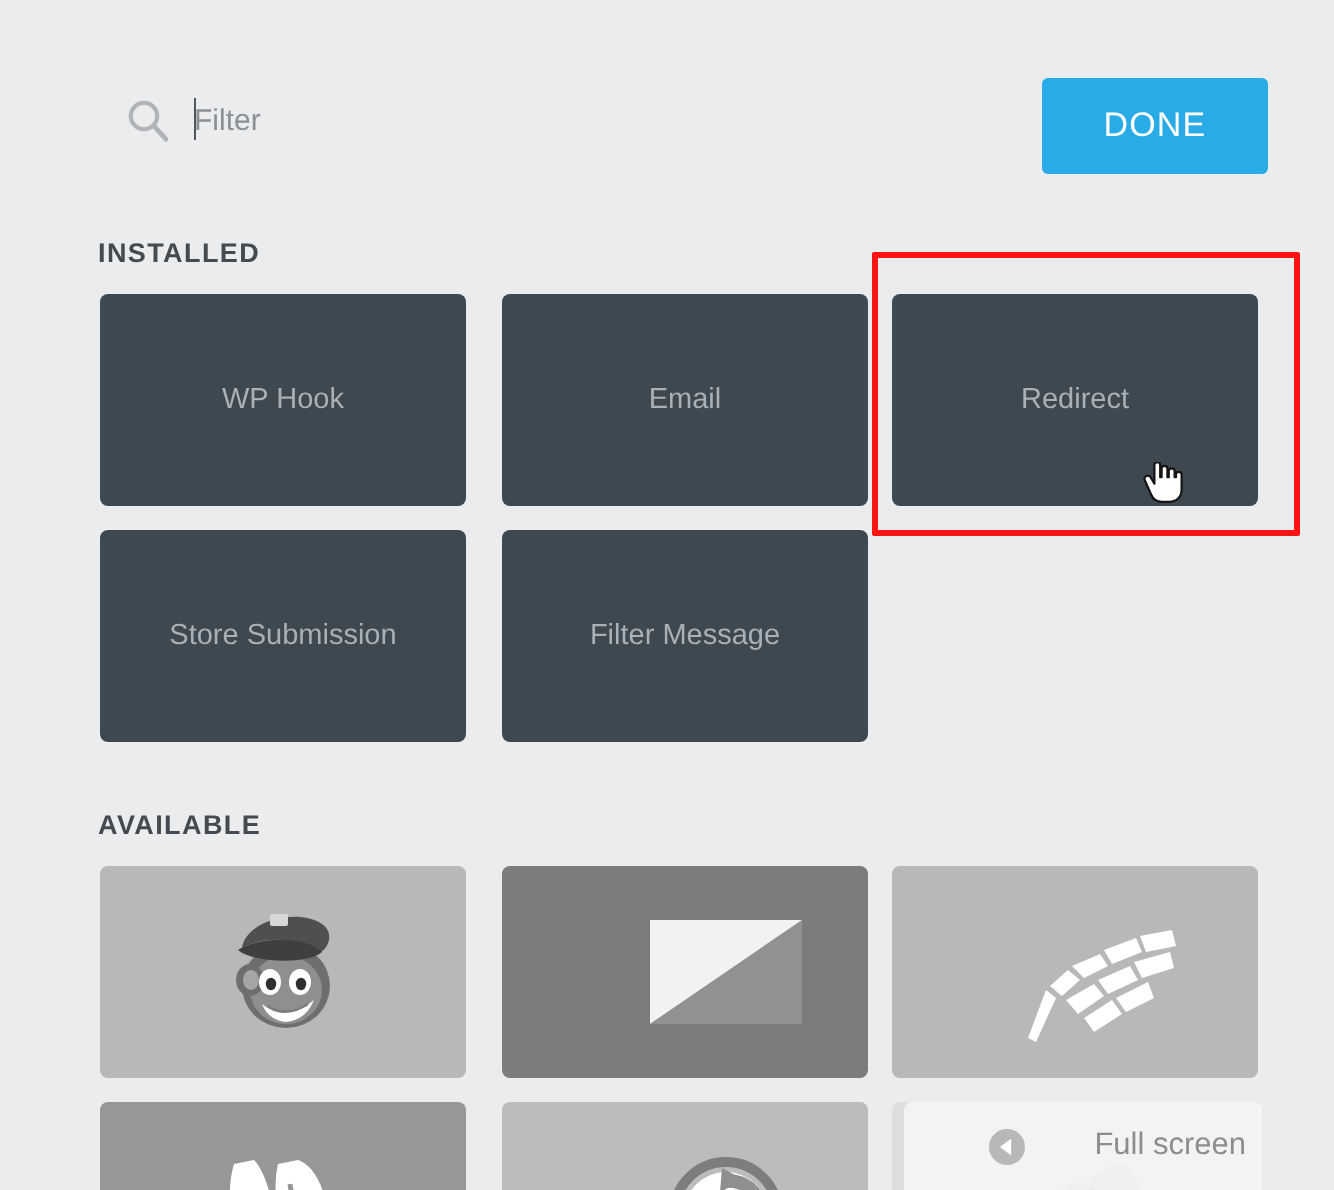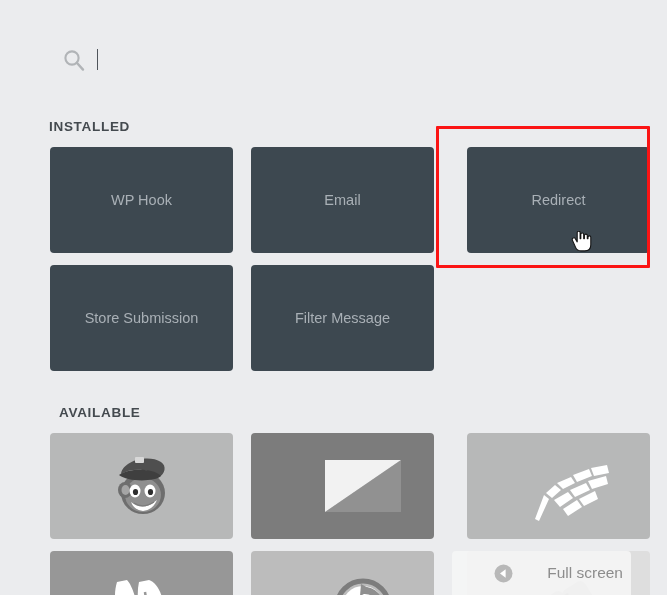--- a/index.html
+++ b/index.html
@@ -78,21 +78,21 @@
   
   .section-title {
     position: absolute;
     left: 49px;
     font-size: 13.5px;
     font-weight: bold;
     letter-spacing: 0.7px;
     color: #444a4f;
   }
   #installed-title { top: 119px; }
-  #available-title { top: 405px; margin-left: 10px; }
+  #available-title { top: 405px; }
 
   
   .card {
     position: absolute;
     width: 183px;
     height: 106px;
     border-radius: 4px;
     box-sizing: border-box;
   }
   .card.installed {
@@ -113,21 +113,21 @@
     display: flex;
     align-items: center;
     justify-content: center;
     cursor: pointer;
     overflow: hidden;
   }
 
   
   .col-1 { left: 50px; }
   .col-2 { left: 251px; padding-left: 40px; }
-  .col-3 { left: 467px; padding-left: 29px; }
+  .col-3 { left: 446px; padding-left: 29px; }
   
   .row-i1 { top: 147px; }
   .row-i2 { top: 265px; }
   .row-a1 { top: 433px; }
   .row-a2 { top: 551px; }
 
   
   #annotation-box {
     position: absolute;
     left: 436px;
@@ -186,21 +186,23 @@
 
   <span id="search-icon">
     <svg class="svg-icon" width="24" height="24" viewBox="0 0 24 24">
       <circle cx="10" cy="10" r="6.6" fill="none" stroke="#b1b4b7" stroke-width="2.1"></circle>
       <line x1="14.8" y1="14.8" x2="21" y2="21.6" stroke="#b1b4b7" stroke-width="2.4" stroke-linecap="round"></line>
     </svg>
   </span>
 
   <div id="text-caret"></div>
 
-
+  <input id="search-input" type="text" placeholder="Filter" style="">
+
+  <button id="done-button">DONE</button>
 </div>
 
 <div id="installed-title" class="section-title">INSTALLED</div>
 
 <div class="card installed col-1 row-i1">
   <div class="card-label">WP Hook</div>
 </div>
 <div class="card installed col-2 row-i1">
   <div class="card-label">Email</div>
 </div>

